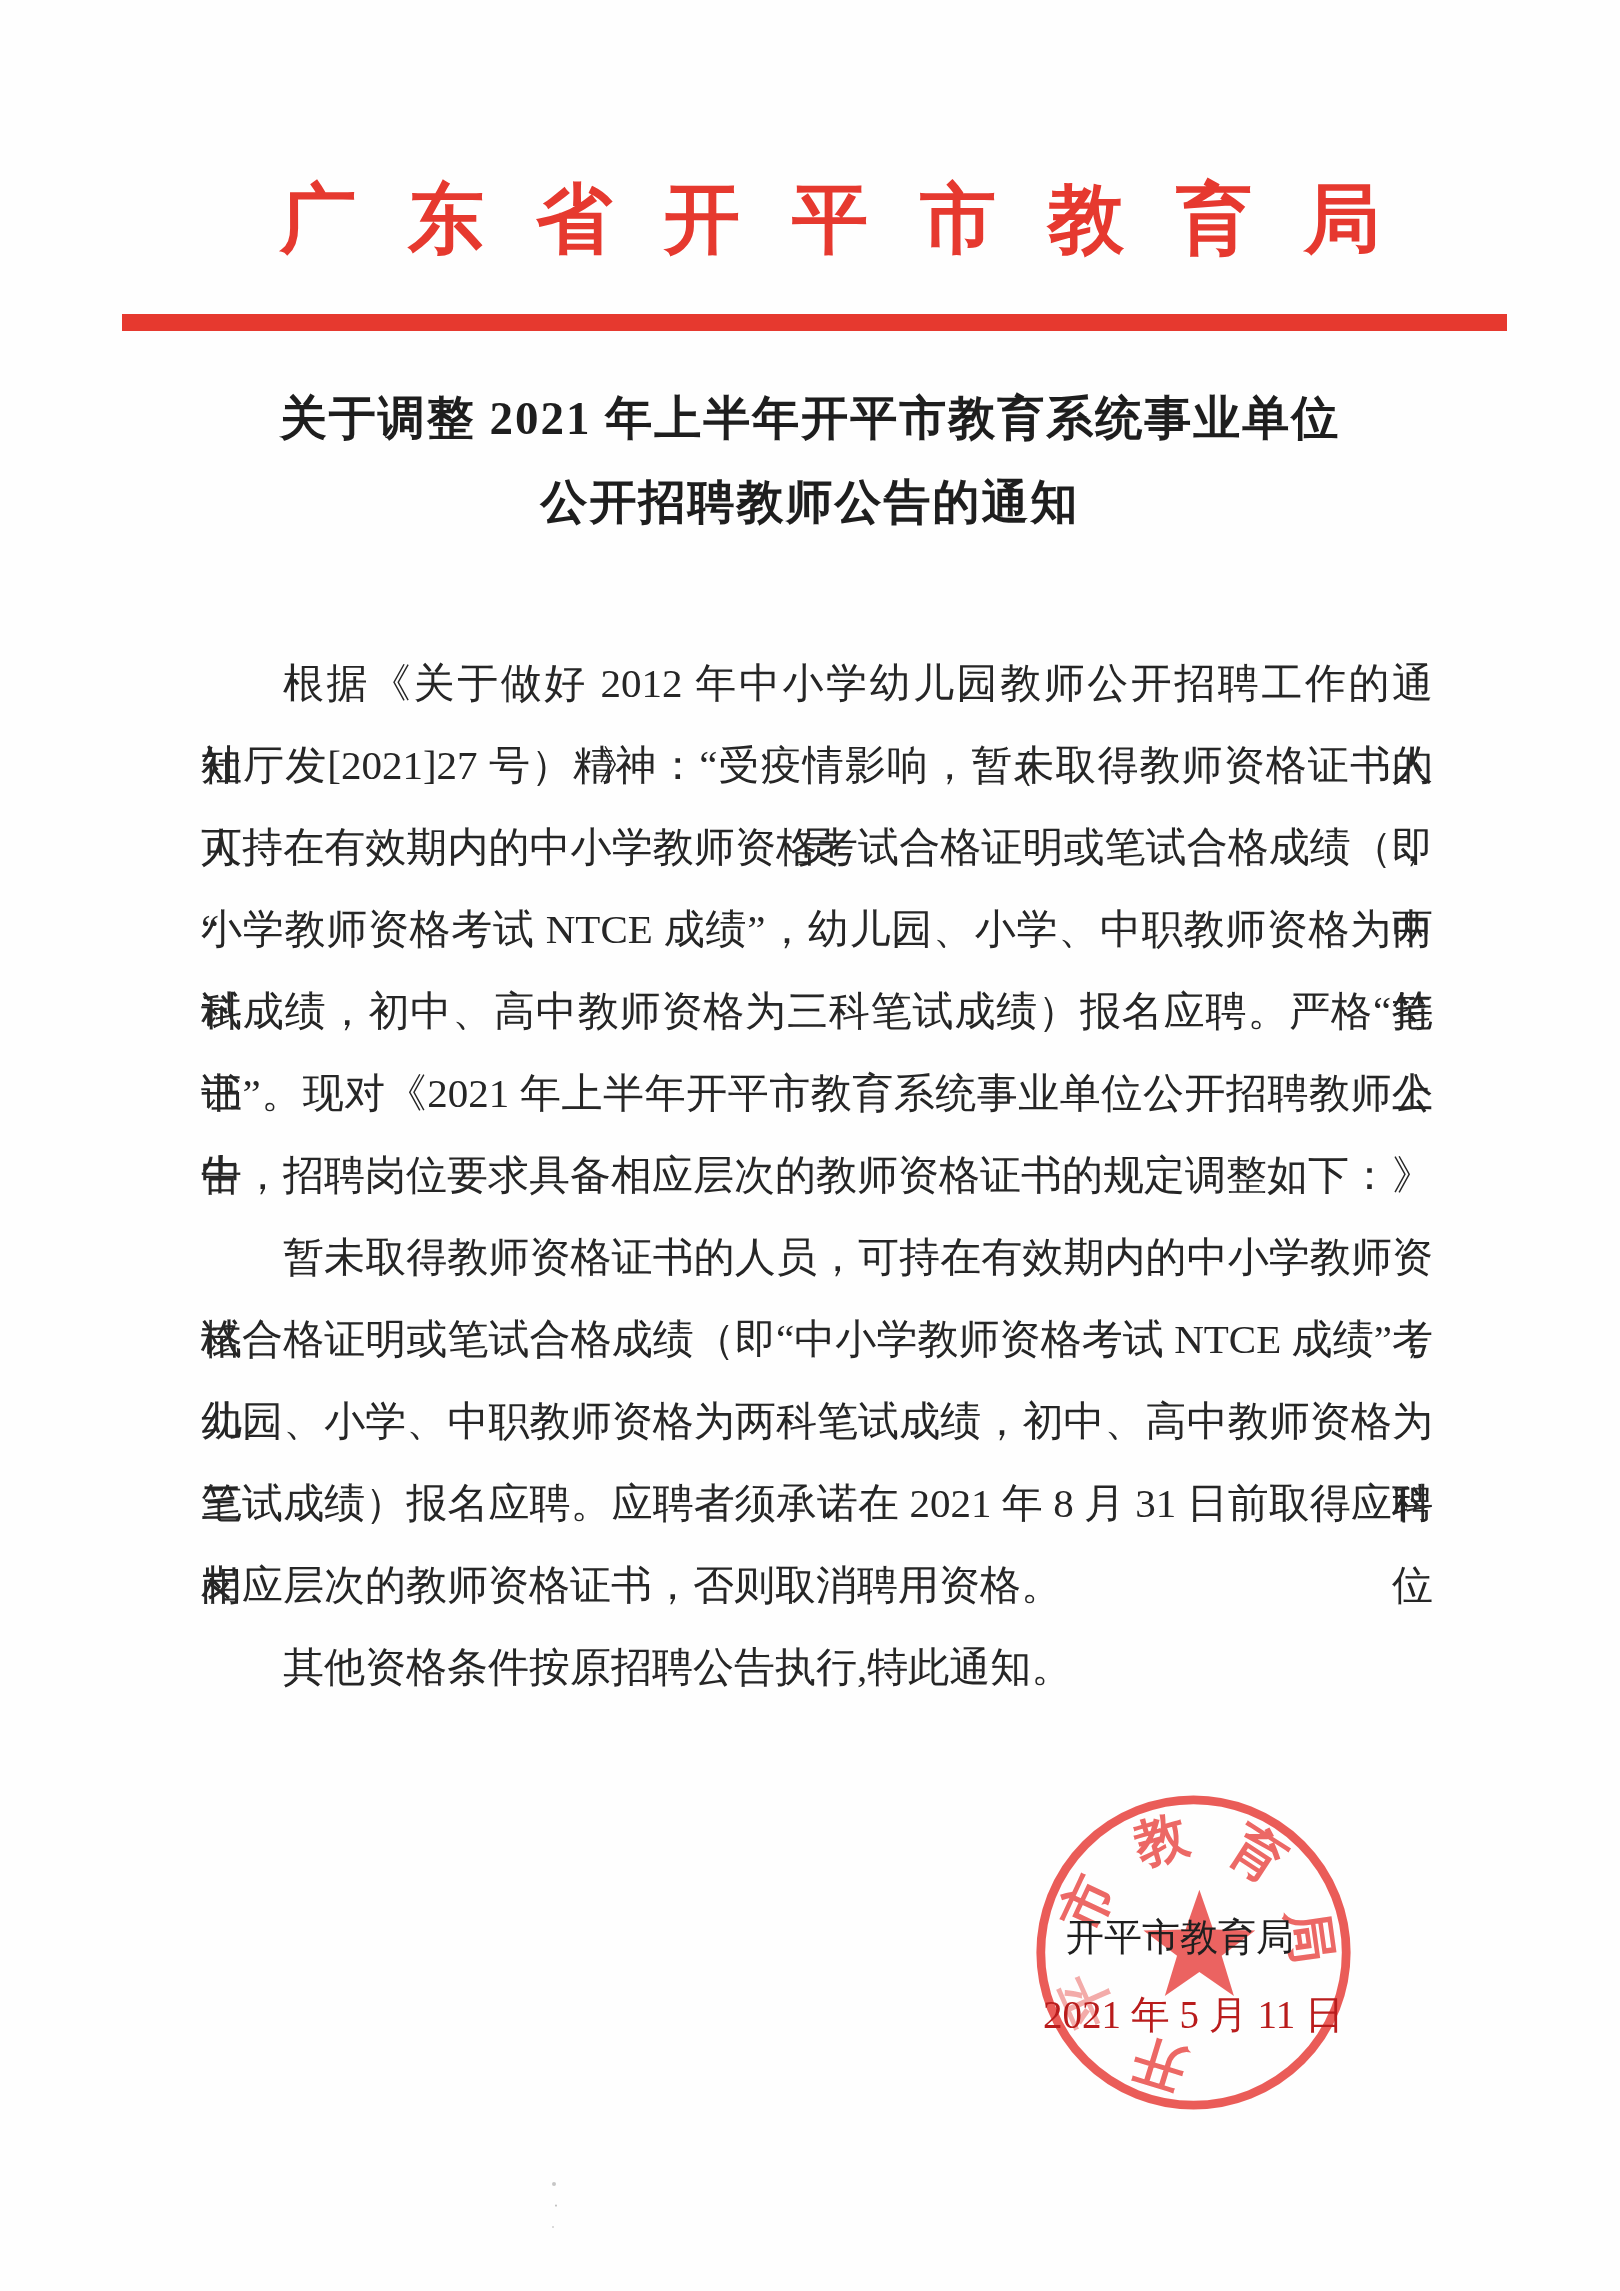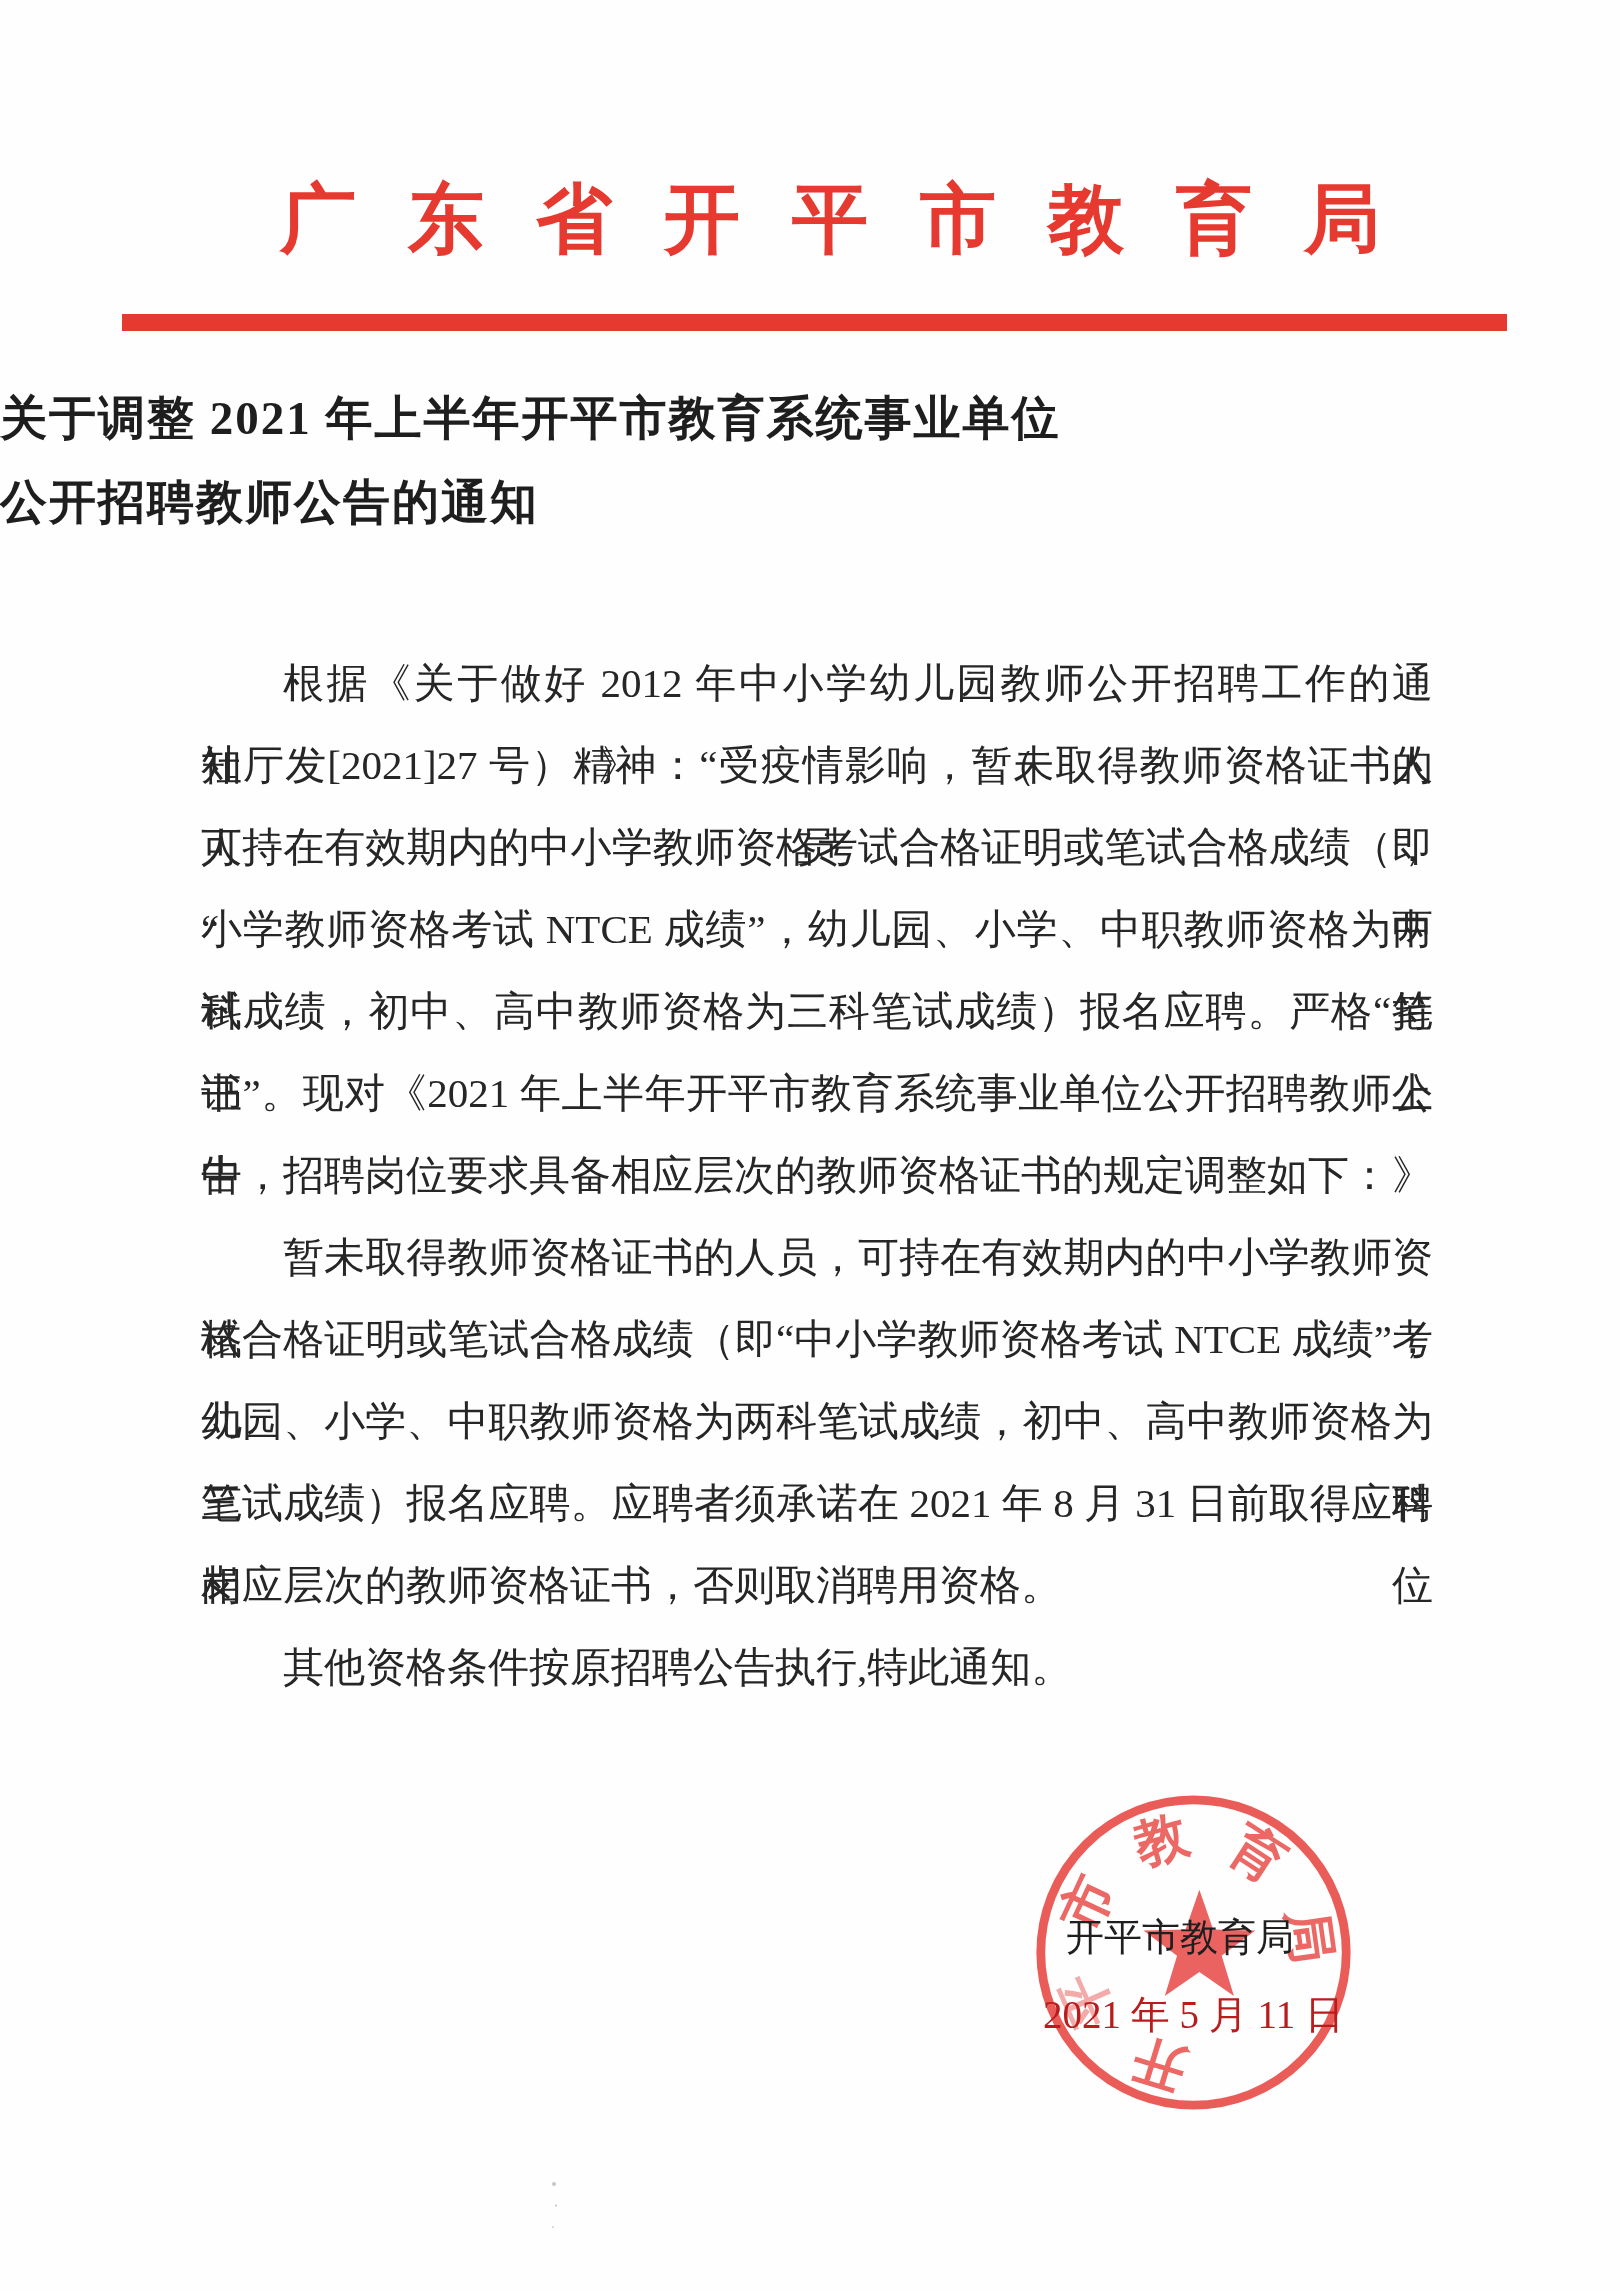--- a/index.html
+++ b/index.html
@@ -30,20 +30,21 @@
     white-space:nowrap;
   }
   .red-bar{
     position:absolute;left:122px;top:314px;width:1385px;height:16.7px;
     background:var(--red);
   }
 
   
   .doc-title{
     position:absolute;top:376px;left:0;width:100%;
+    text-align:center;
     font-size:47px;font-weight:700;line-height:84px;
     color:#1e1e1e;
     letter-spacing:2px;
   }
 
   
   .doc-body{
     position:absolute;top:642px;left:201px;width:1232px;
     font-size:41px;line-height:82px;
     color:var(--ink);

